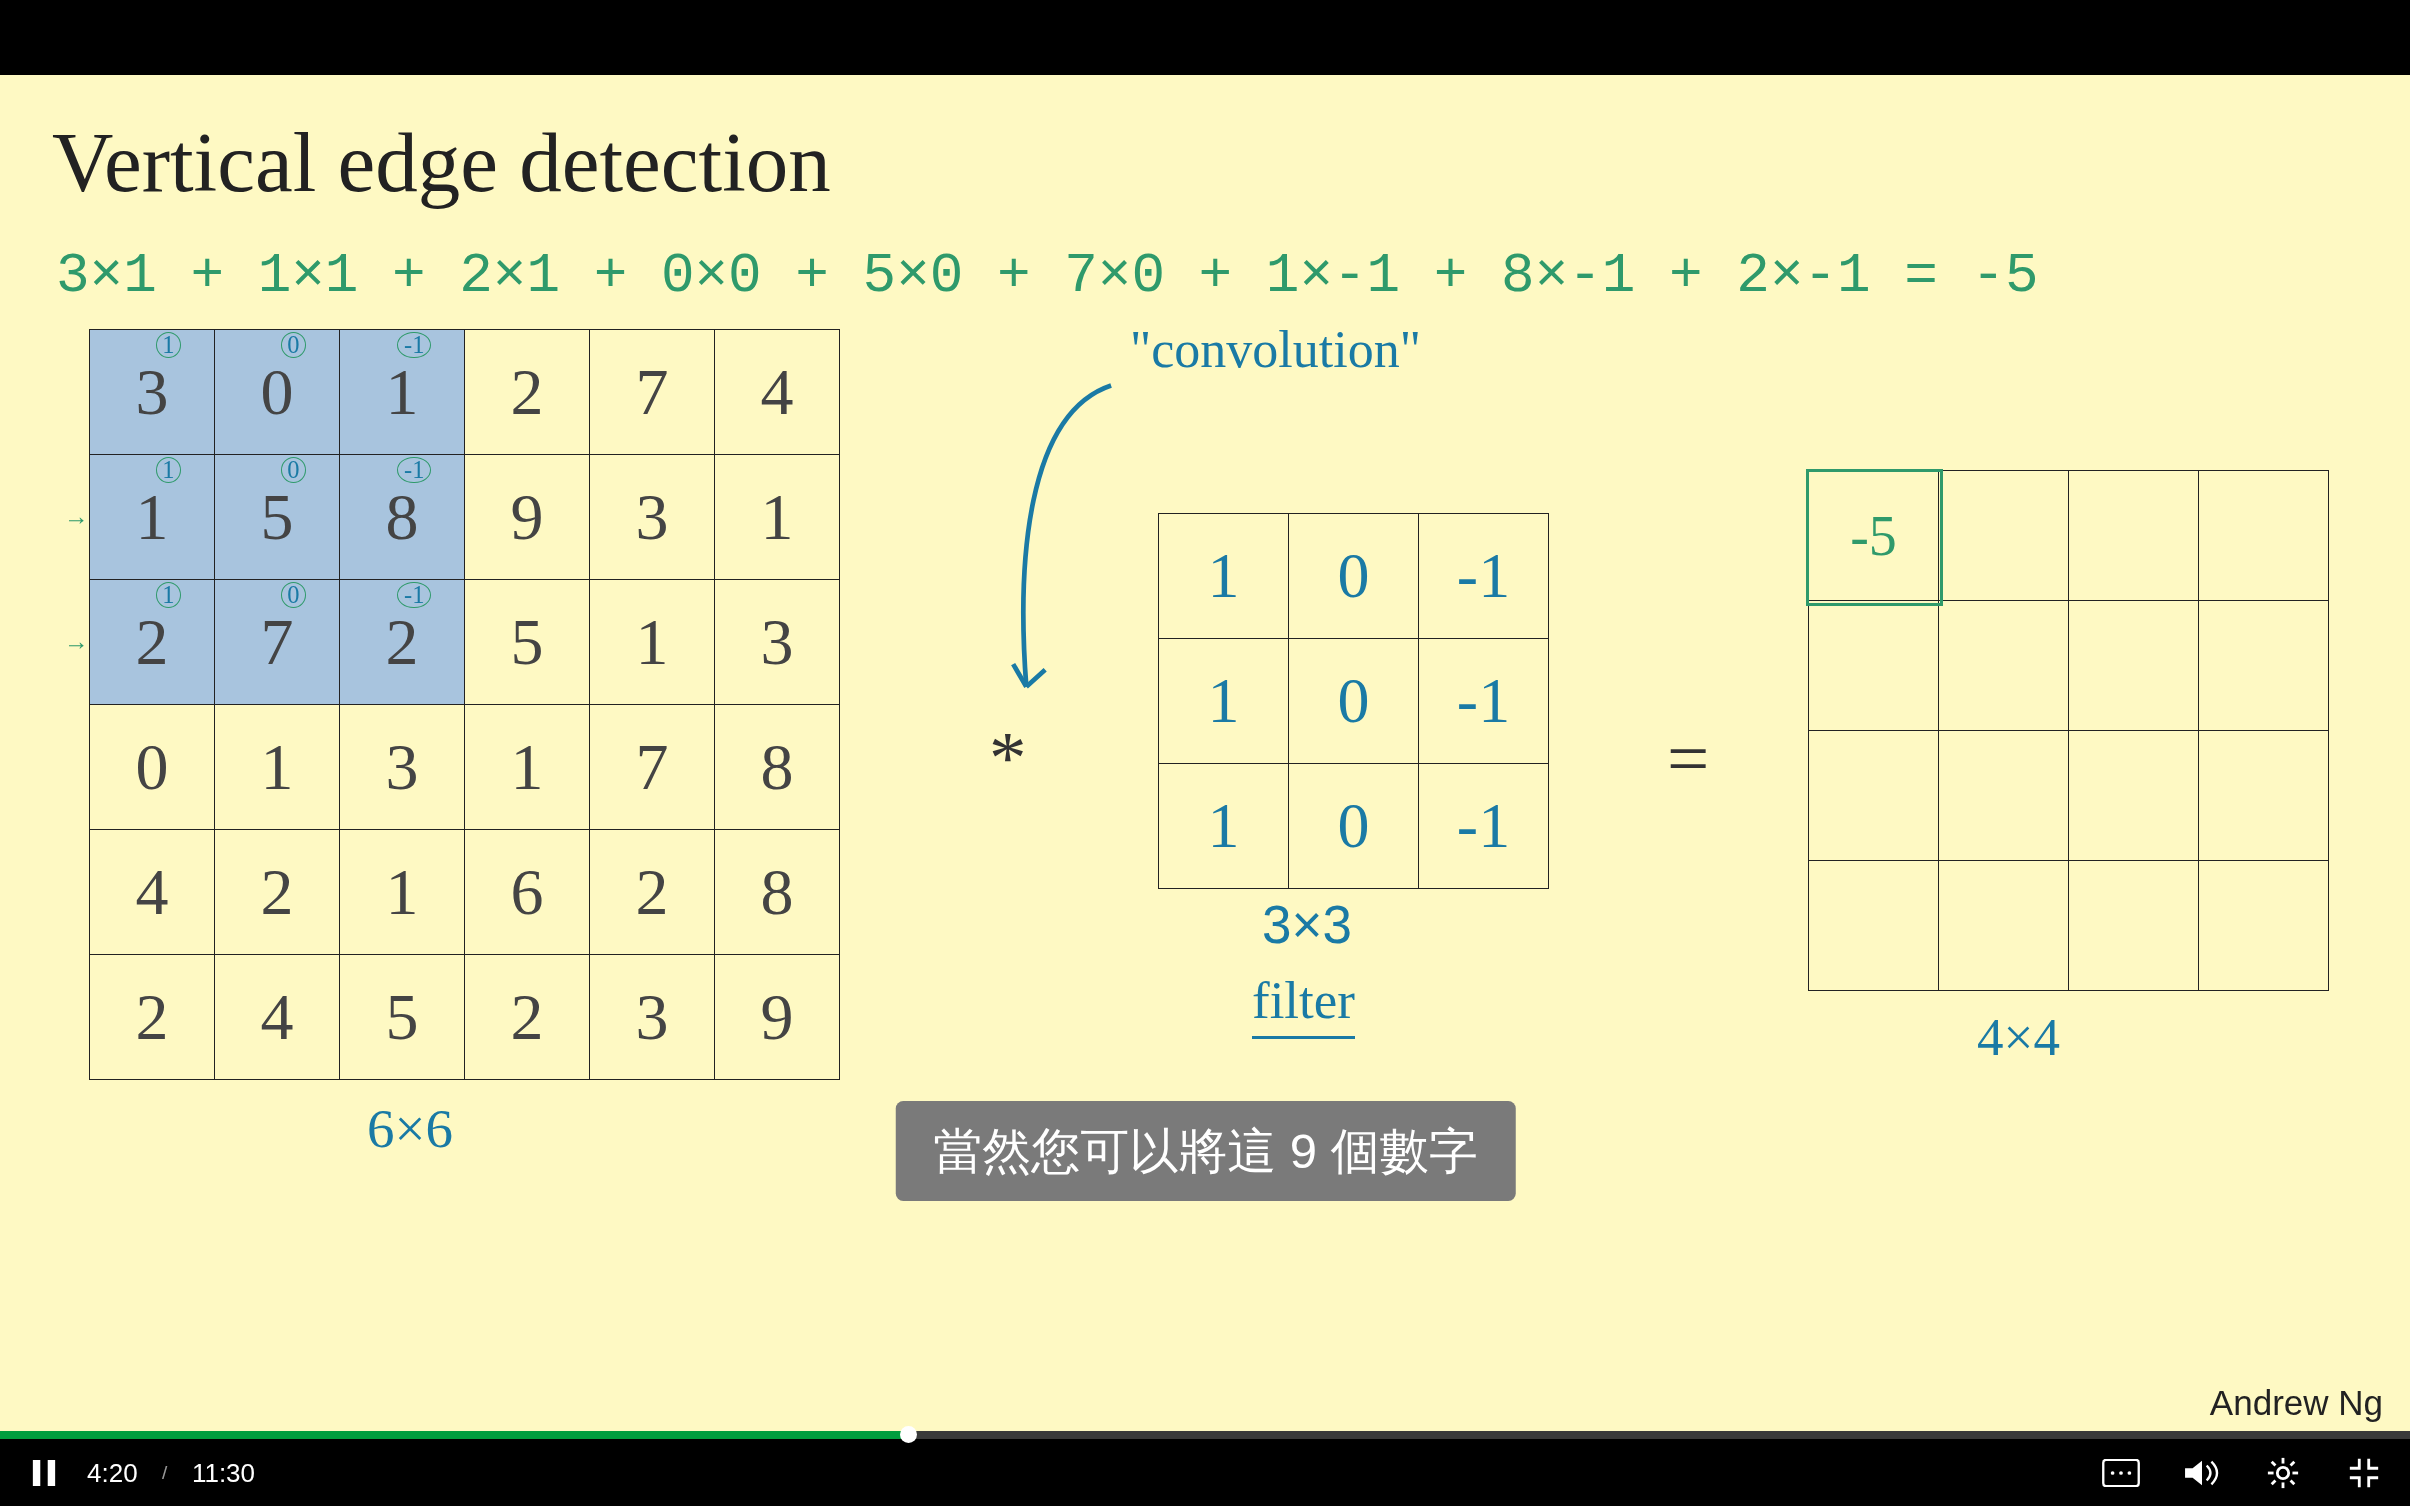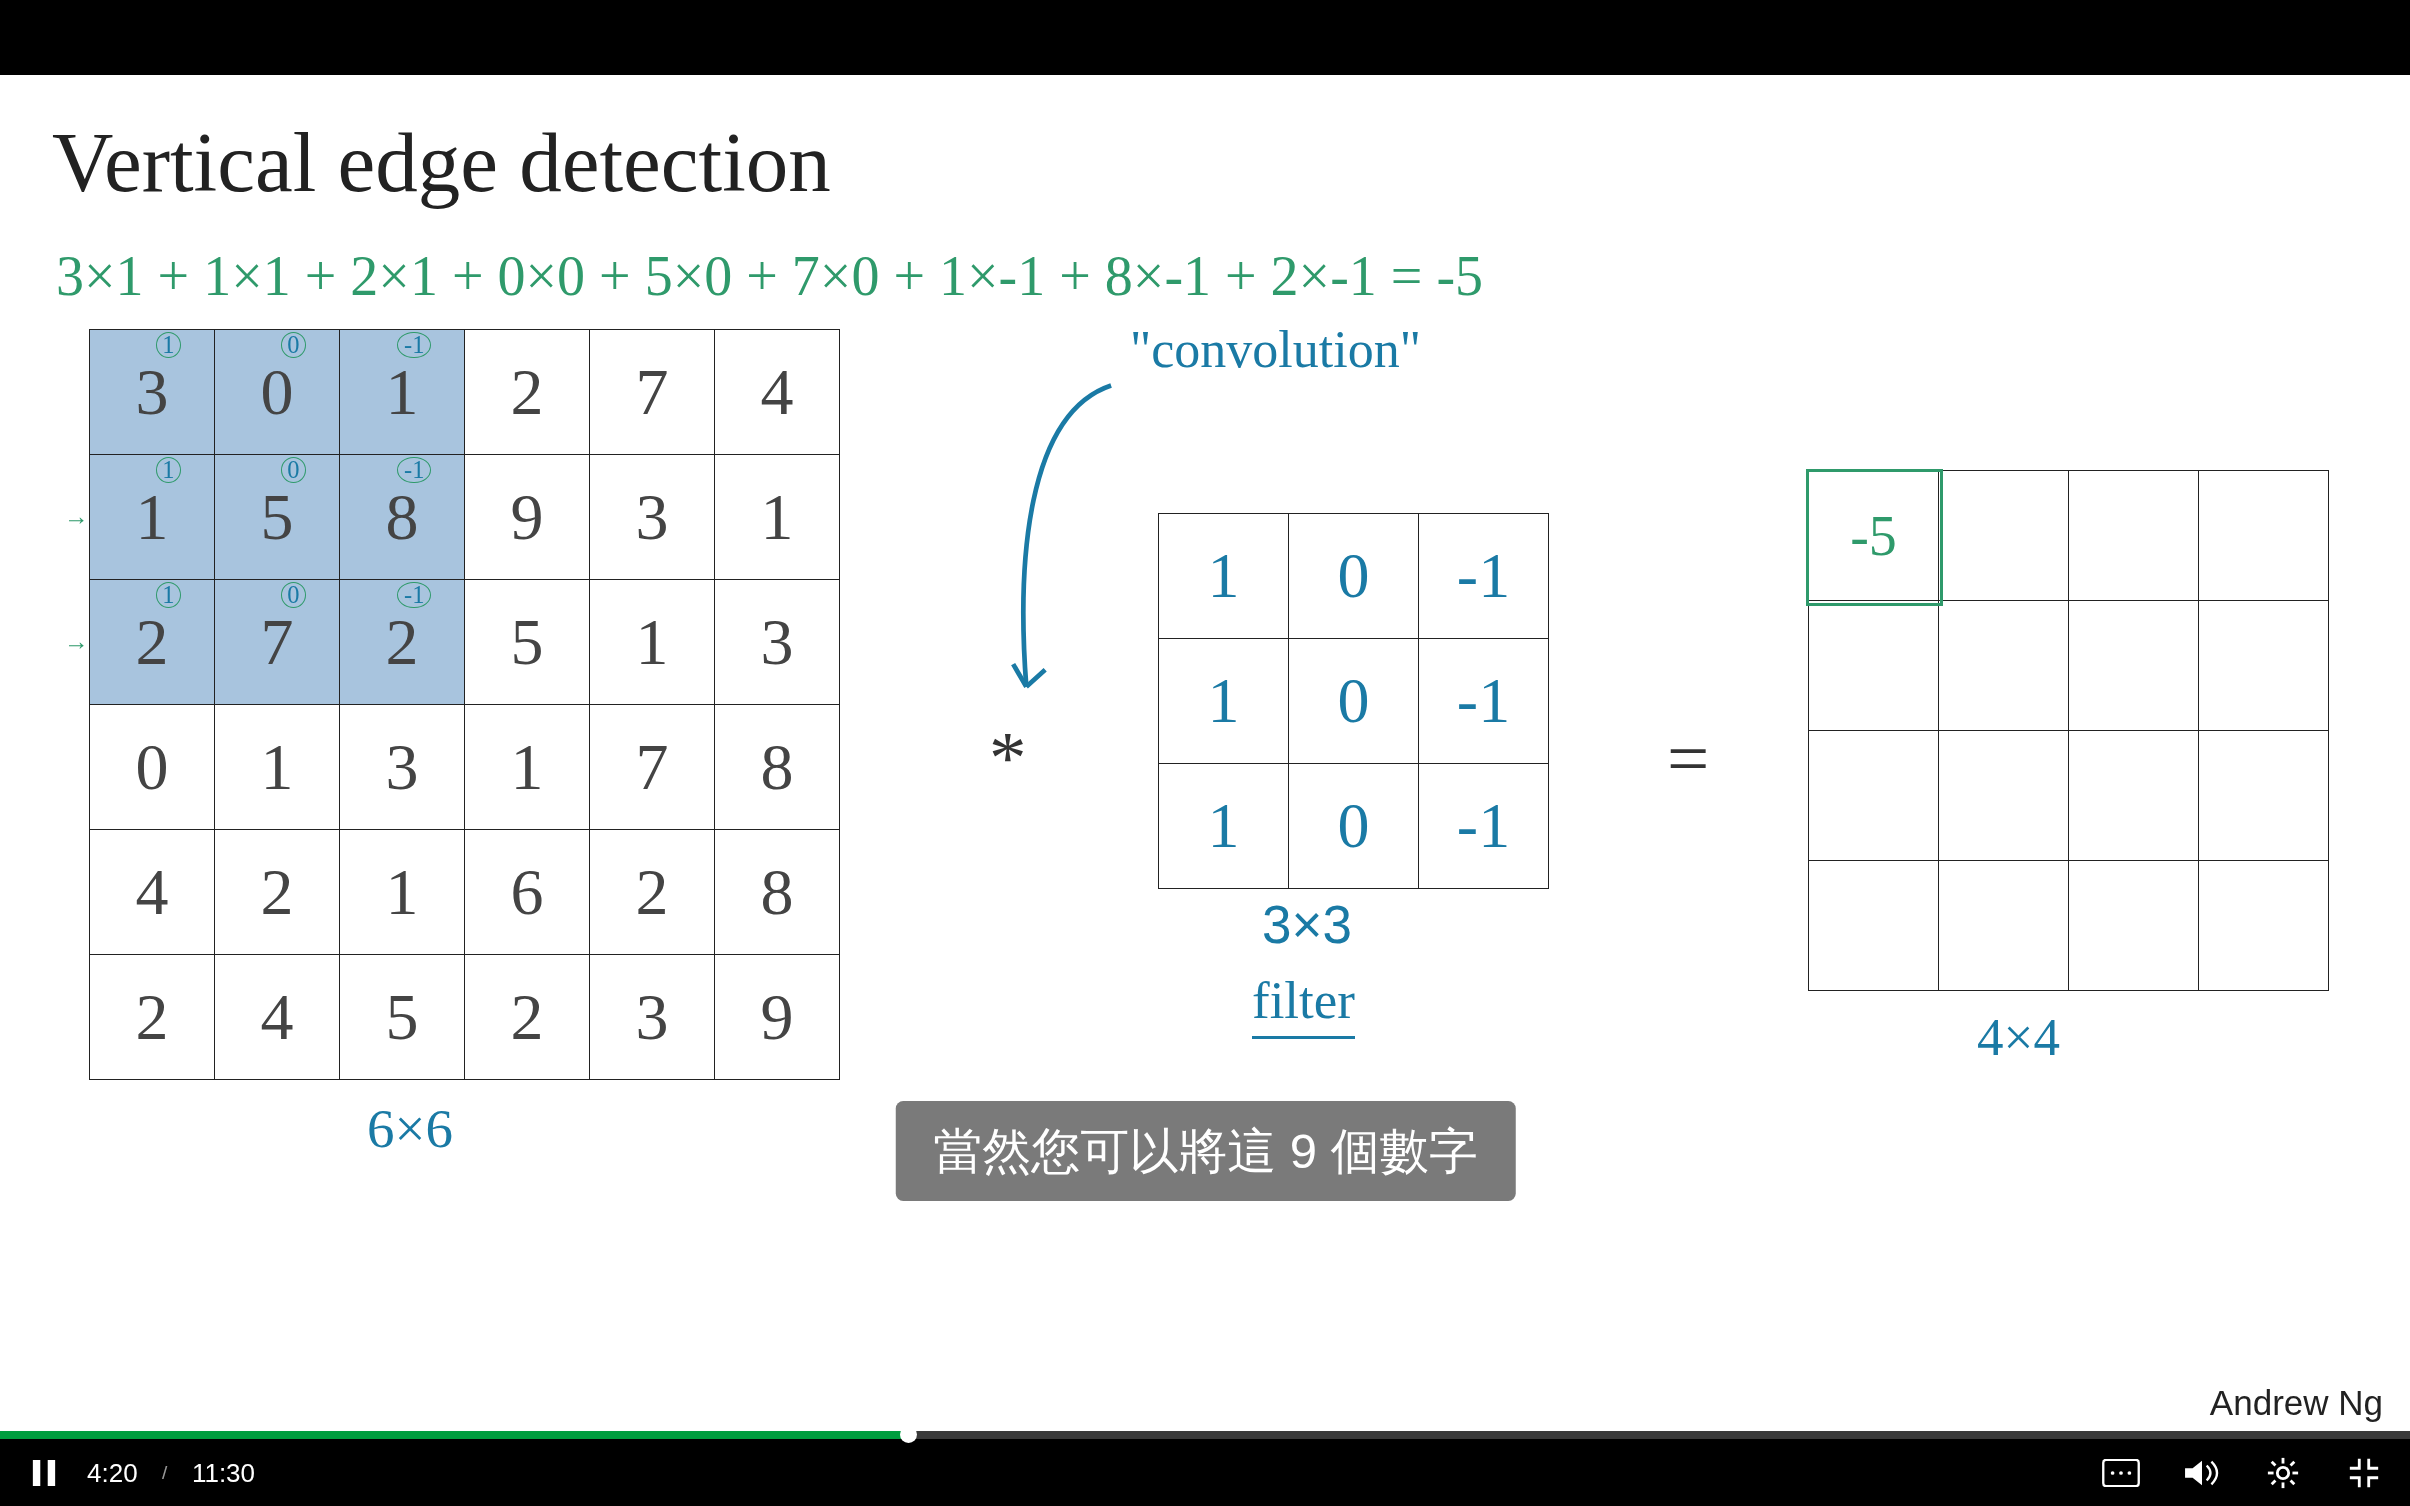--- a/index.html
+++ b/index.html
@@ -10,37 +10,37 @@
     background: #000;
     font-family: "Times New Roman", serif;
     overflow: hidden;
   }
   .stage {
     position: absolute;
     left: 0;
     top: 75px;
     width: 2411px;
     height: 1356px;
-    background: #ffffff;
+    background: #fef9c3;
     font-family: "Times New Roman", serif;
   }
   .title {
     position: absolute;
     left: 52px;
     top: 38px;
     font-size: 85px;
     color: #222;
   }
   .equation {
     position: absolute;
     left: 56px;
     top: 169px;
     font-size: 56px;
     color: #2f9a6b;
-    font-family: Liberation Serif, serif;
+    font-family: Liberation Mono, monospace;
   }
   
   .input-matrix {
     position: absolute;
     left: 89px;
     top: 254px;
     border-collapse: collapse;
   }
   .input-matrix td {
     width: 122px;

